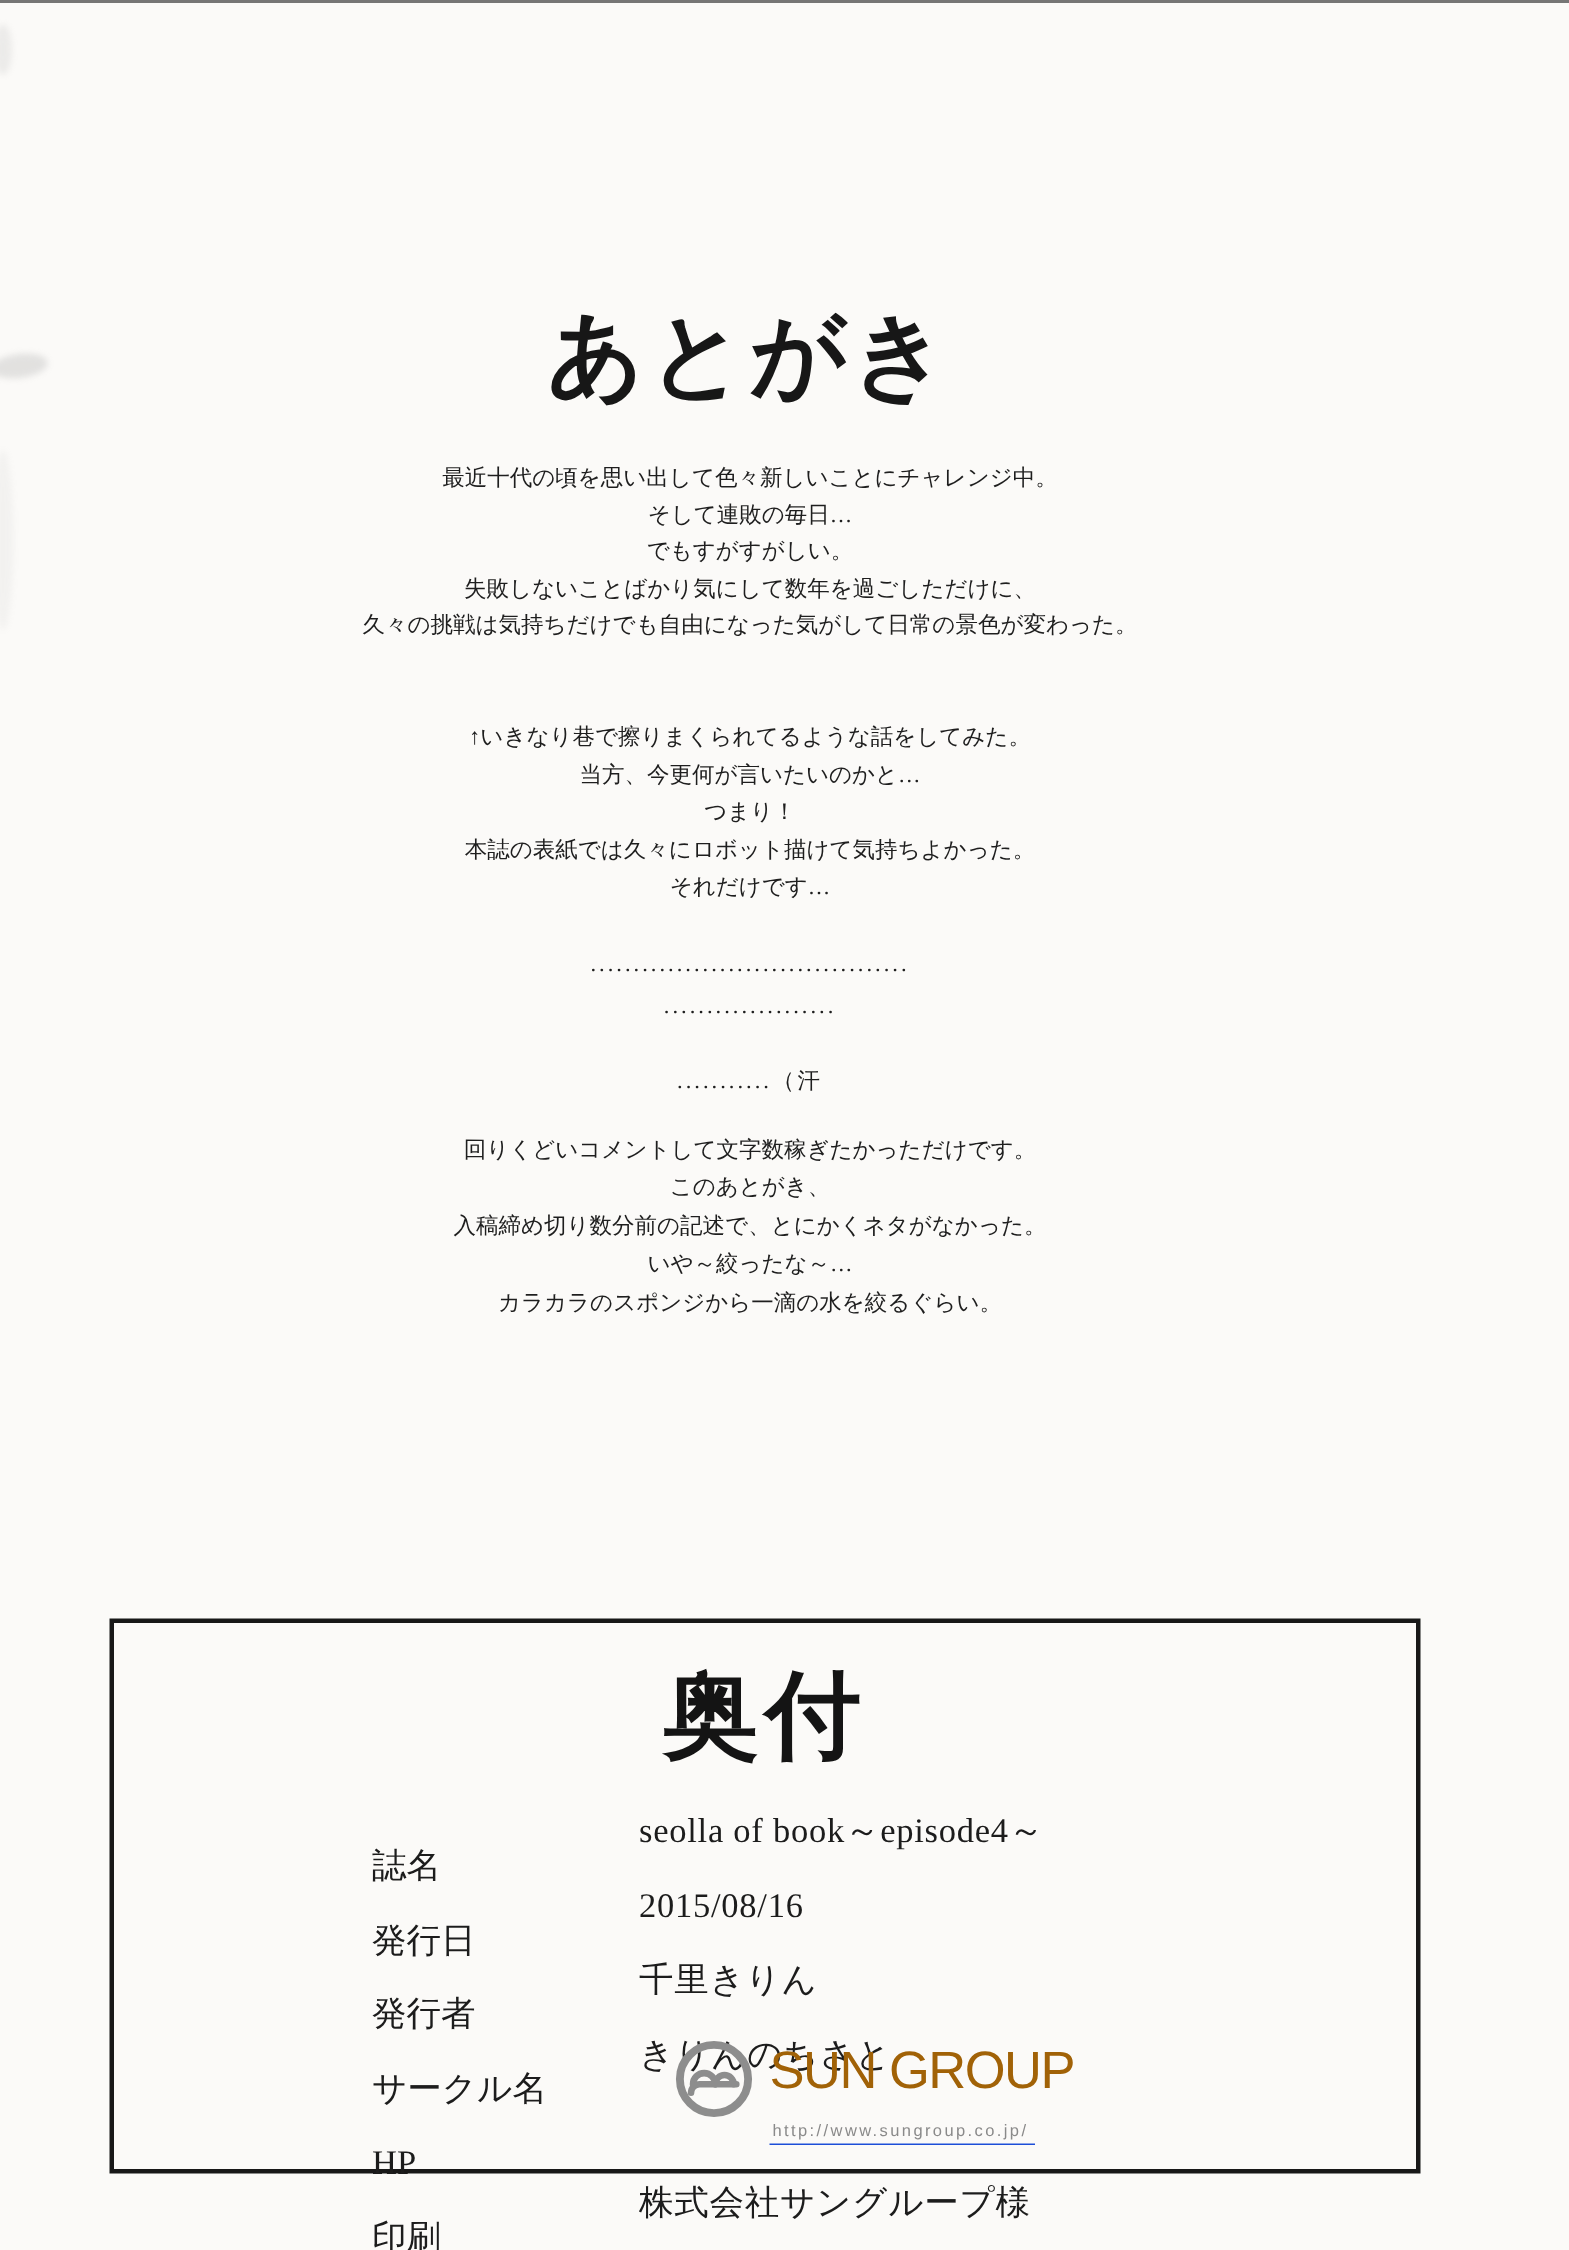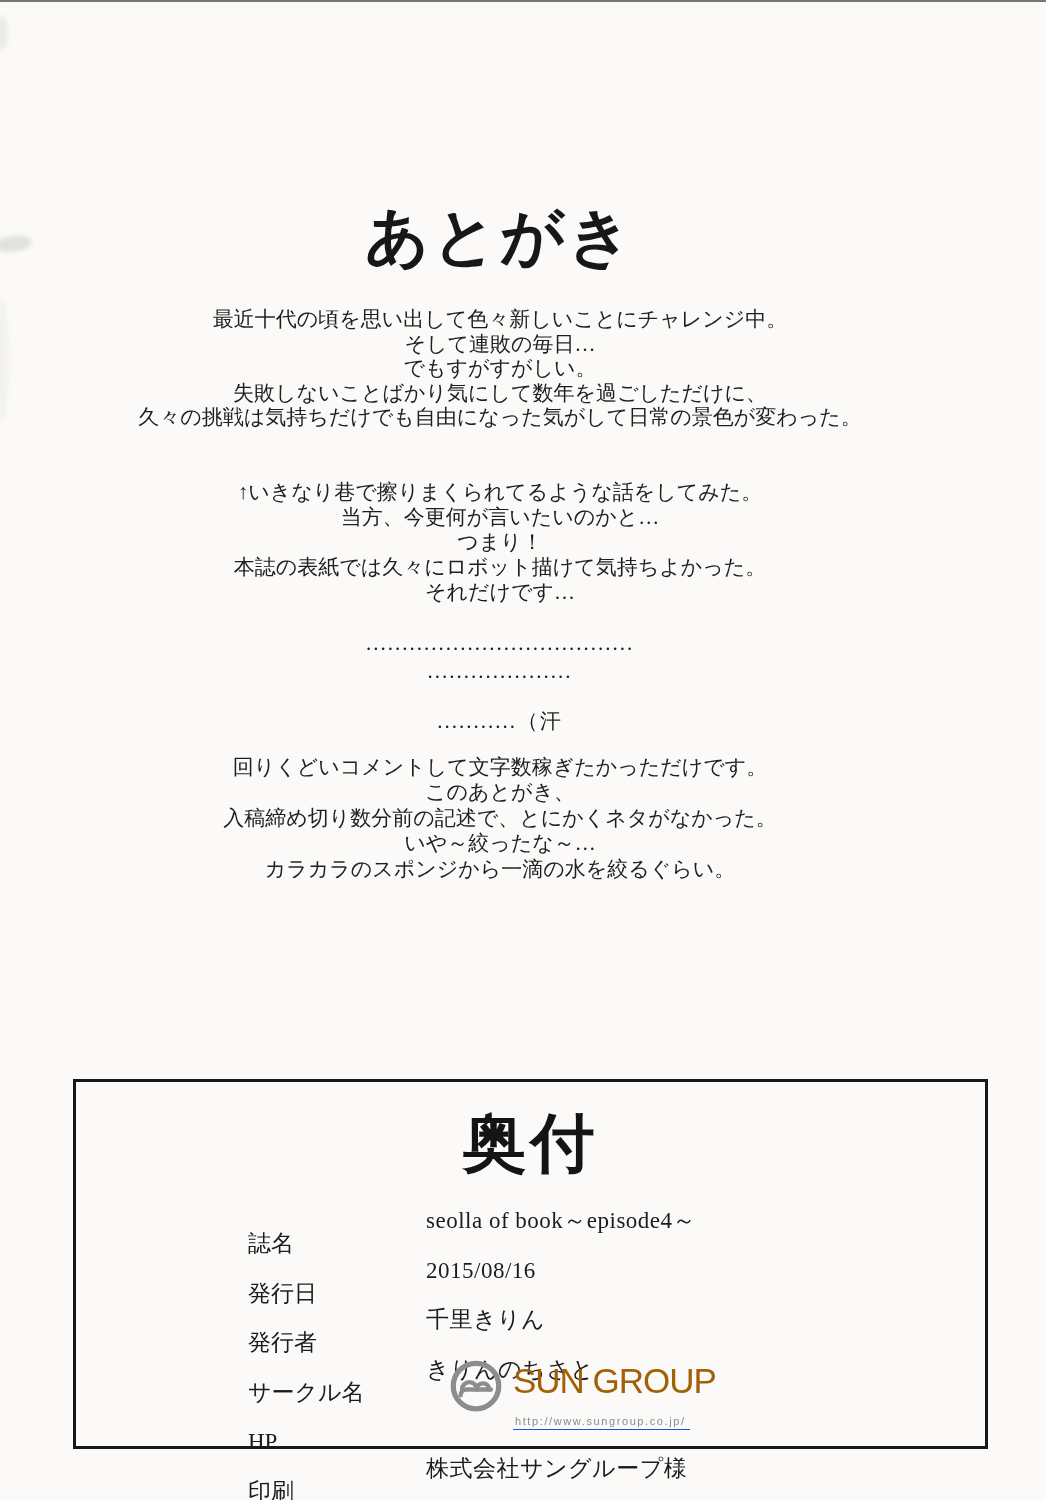--- a/index.html
+++ b/index.html
@@ -18,32 +18,32 @@
   .smudge.s1{left:-6px;top:236px;width:38px;height:16px;opacity:.30;transform:rotate(-7deg);}
   .smudge.s2{left:-4px;top:16px;width:12px;height:34px;opacity:.18;}
   .smudge.s3{left:-5px;top:300px;width:14px;height:120px;opacity:.10;}
 
   
   .afterword-title{
     position:absolute;top:152px;left:0;width:1000px;
     text-align:center;font-size:63px;font-weight:600;
     letter-spacing:3px;color:#171717;
   }
-  .tblock{position:absolute;left:0;width:1000px;text-align:center;font-size:21px;color:#1e1e1e;}
+  .tblock{position:absolute;left:0;width:1000px;text-align:center;font-size:15px;color:#1e1e1e;}
   .b1{top:307px;line-height:24.6px;}
   .b2{top:480px;line-height:25px;text-align:center;}
   .b3{top:629px;line-height:28px;}
   .b4{top:755px;line-height:25.4px;}
   .dots{letter-spacing:2px;}
   .dots-sweat{margin-top:22px;letter-spacing:2px;}
 
   
   .colophon-box{
     position:absolute;left:73px;top:1079px;width:868px;height:364px;
-    border:3px solid #181818;background:transparent;padding-left:41px;
+    border:3px solid #181818;background:transparent;
   }
   .colophon-title{
     position:absolute;top:18px;left:0;width:100%;
     text-align:center;font-size:64px;font-weight:600;letter-spacing:4px;color:#141414;
   }
   .colophon-table{position:absolute;left:172px;top:126px;font-size:23px;line-height:26.6px;color:#1c1c1c;}
   .crow{display:flex;}
   .clabel{width:178px;flex:0 0 178px;margin-top:23px;}
   .cvalue{white-space:nowrap;letter-spacing:.5px;}
 

